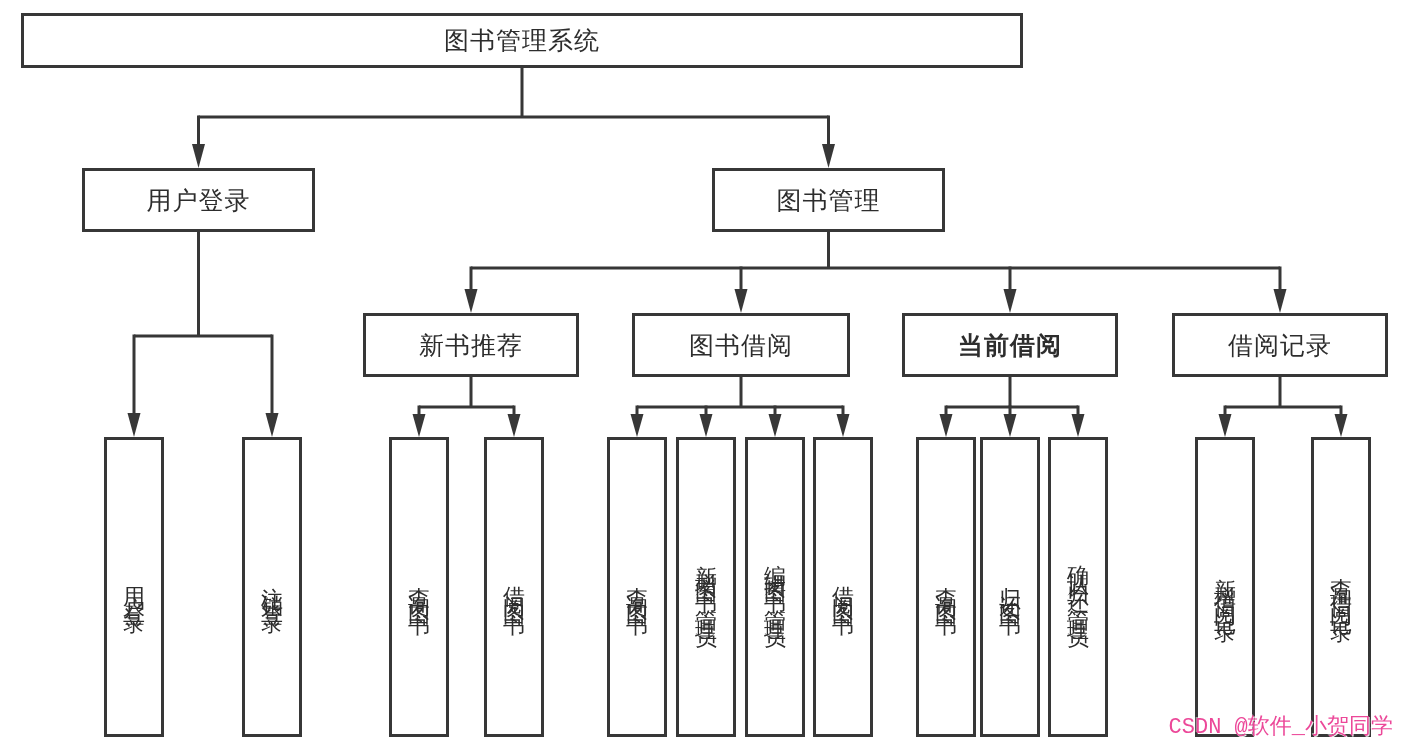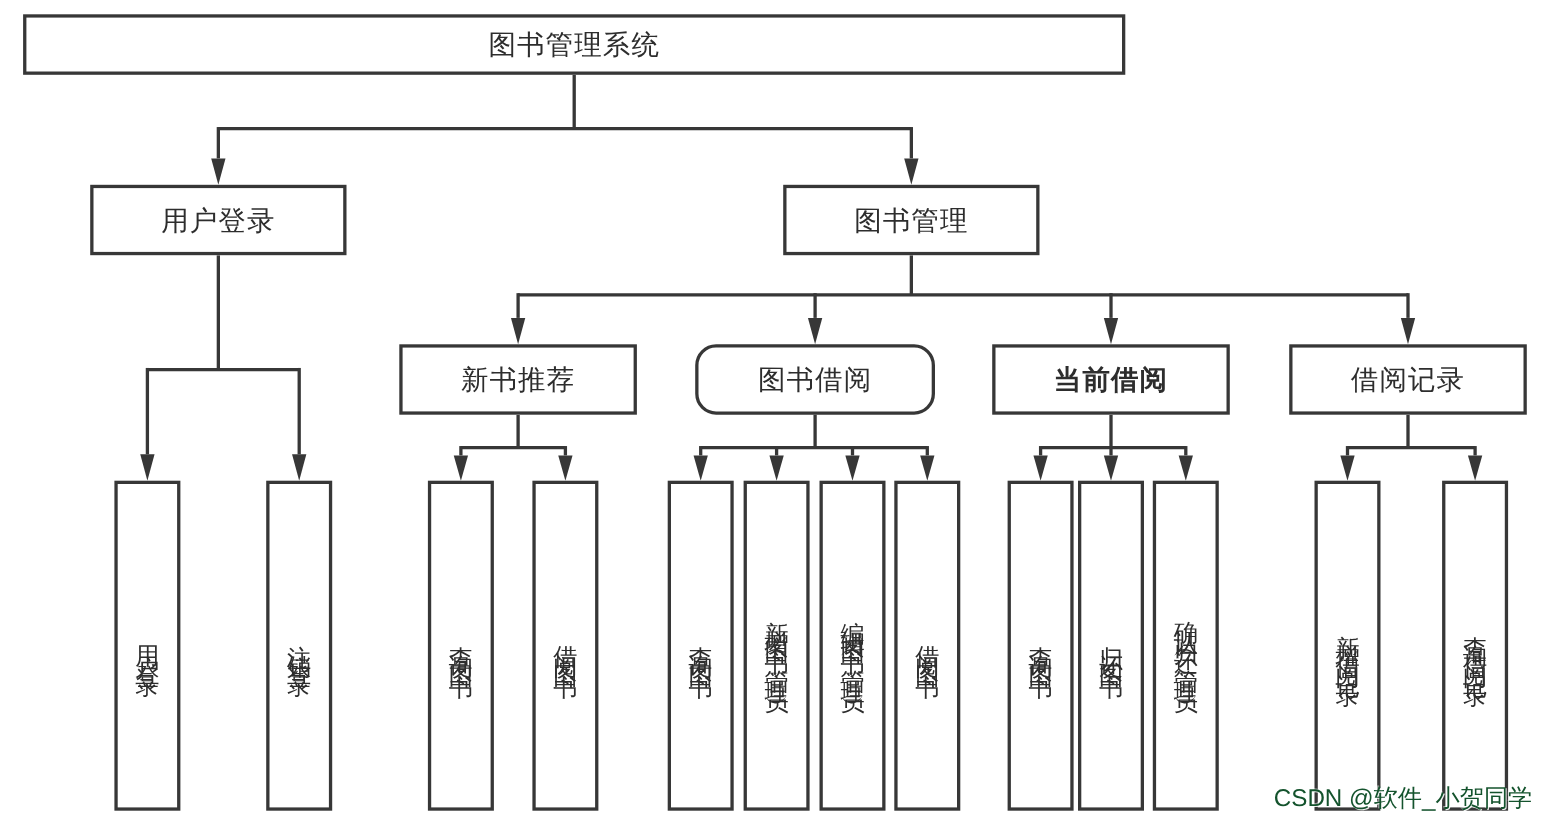--- a/index.html
+++ b/index.html
@@ -53,23 +53,24 @@
     line-height: 1;
     letter-spacing: 9px;
     white-space: nowrap;
   }
   .watermark {
     position: absolute;
     right: 12px;
     bottom: 6px;
     z-index: 3;
     font-size: 22px;
-    color: #14532d;
+    color: #ec4899;
     text-shadow: 1px 1px 0 rgba(255,255,255,0.9), -1px -1px 0 rgba(255,255,255,0.5);
     white-space: nowrap;
+    font-family: Liberation Mono, monospace;
   }
 </style>
 </head>
 <body>
 
 <div class="stage">
 
   <svg class="wires" width="1405" height="747" viewBox="0 0 1405 747">
 
     <g>
@@ -146,21 +147,21 @@
   <div class="node" style="left:82px; top:168px; width:233px; height:64px;">
     <span class="hlabel">用户登录</span>
   </div>
   <div class="node" style="left:712px; top:168px; width:233px; height:64px;">
     <span class="hlabel">图书管理</span>
   </div>
 
   <div class="node" style="left:363px; top:313px; width:216px; height:64px;">
     <span class="hlabel">新书推荐</span>
   </div>
-  <div class="node" style="left:632px; top:313px; width:218px; height:64px;border-radius:19px;">
+  <div class="node" style="left:632px; top:313px; width:218px; height:64px;">
     <span class="hlabel">图书借阅</span>
   </div>
   <div class="node" style="left:902px; top:313px; width:216px; height:64px;font-weight:bold;">
     <span class="hlabel">当前借阅</span>
   </div>
   <div class="node" style="left:1172px; top:313px; width:216px; height:64px;">
     <span class="hlabel">借阅记录</span>
   </div>
 
   <div class="node vbox" style="left:104px;">

